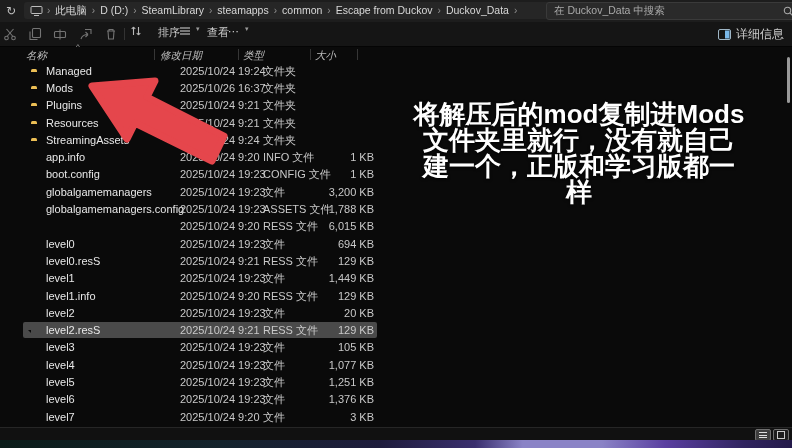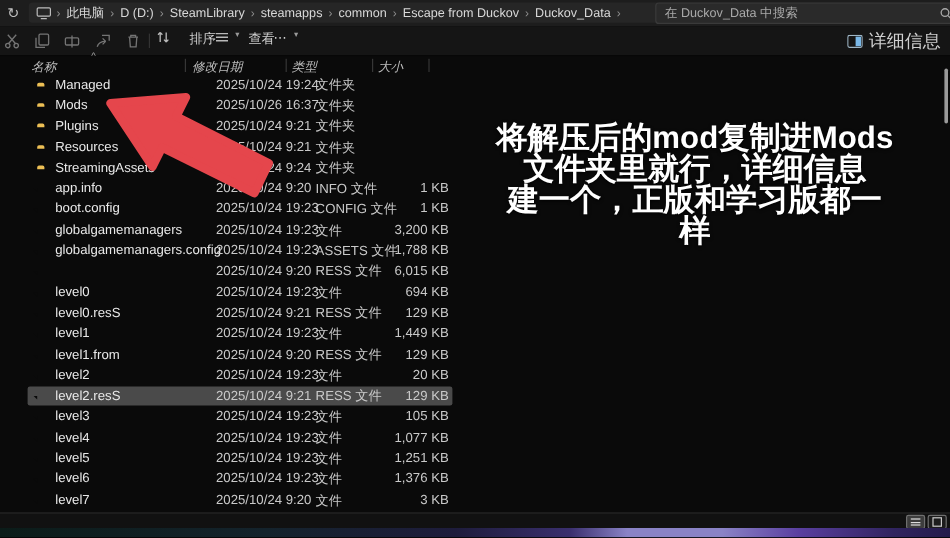--- a/index.html
+++ b/index.html
@@ -20,21 +20,21 @@
   .searchbox .ph{flex:1;overflow:hidden;white-space:nowrap;}
   
   .toolbar{position:absolute;top:22px;left:0;width:792px;height:24px;background:#151515;
            border-bottom:1px solid #040404;}
   .tbi{position:absolute;top:4px;width:16px;height:16px;display:flex;align-items:center;justify-content:center;}
   .tbtn{position:absolute;top:3px;height:18px;display:flex;gap:16px;
         font-size:11px;color:#cfcfcf;white-space:nowrap;}
   .tsep{position:absolute;top:6px;left:124px;width:1px;height:12px;background:#333;}
   .caret-glyph{font-size:7px;color:#9a9a9a;}
   .details-btn{position:absolute;right:8px;top:3px;height:18px;display:flex;align-items:center;gap:5px;
-               font-size:15px;color:#cfcfcf;}
+               font-size:12px;color:#cfcfcf;}
   
   .list-header{position:absolute;top:46px;left:0;width:792px;height:16px;font-size:10.5px;color:#bdbdbd;}
   .hcell{position:absolute;top:3px;white-space:nowrap;font-style:italic;}
   .hsep{position:absolute;top:3px;width:1px;height:11px;background:#363636;}
   .sortcaret{position:absolute;left:76px;top:-4px;font-size:8px;color:#a9a9a9;}
   
   .rows{position:absolute;top:62px;left:0;width:792px;height:366px;overflow:hidden;margin-left:20px;}
   .row{position:relative;height:17.3px;font-size:11px;}
   .rowbg{position:absolute;left:3px;top:0.5px;width:354px;height:16.3px;border-radius:2px;}
   .row.selected .rowbg{background:#4a4a4a;}
@@ -279,21 +279,21 @@
         <span class="rowbg"></span>
         <span class="icon-slot"><span class="ic-file"></span></span>
         <span class="c c-name">level1</span>
         <span class="c c-date">2025/10/24 19:23</span>
         <span class="c c-type">文件</span>
         <span class="c c-size">1,449 KB</span>
       </div>
       <div class="row">
         <span class="rowbg"></span>
         <span class="icon-slot"><span class="ic-file"></span></span>
-        <span class="c c-name">level1.from</span>
+        <span class="c c-name">level1.info</span>
         <span class="c c-date">2025/10/24 9:20</span>
         <span class="c c-type">RESS 文件</span>
         <span class="c c-size">129 KB</span>
       </div>
       <div class="row">
         <span class="rowbg"></span>
         <span class="icon-slot"><span class="ic-file"></span></span>
         <span class="c c-name">level2</span>
         <span class="c c-date">2025/10/24 19:23</span>
         <span class="c c-type">文件</span>
@@ -354,21 +354,21 @@
         <span class="c c-date"></span>
         <span class="c c-type"></span>
         <span class="c c-size"></span>
       </div>
     </div>
 
   <div class="scrollthumb"></div>
 
   <div class="annotation" id="annotation">
       <div>将解压后的mod复制进Mods</div>
-      <div>文件夹里就行，详细信息</div>
+      <div>文件夹里就行，没有就自己</div>
       <div>建一个，正版和学习版都一</div>
       <div>样</div>
     </div>
 
   <svg class="red-arrow" width="792" height="448" viewBox="0 0 792 448">
     <polygon id="arrowPoly" points="92,86 155,81 147,97 224,136 212,161 135,123 127,139" fill="#e5464c" stroke="#e5464c" stroke-width="7" stroke-linejoin="round"></polygon>
   </svg>
 
   <div class="statusbar"></div>
   <div class="vb vb1">

